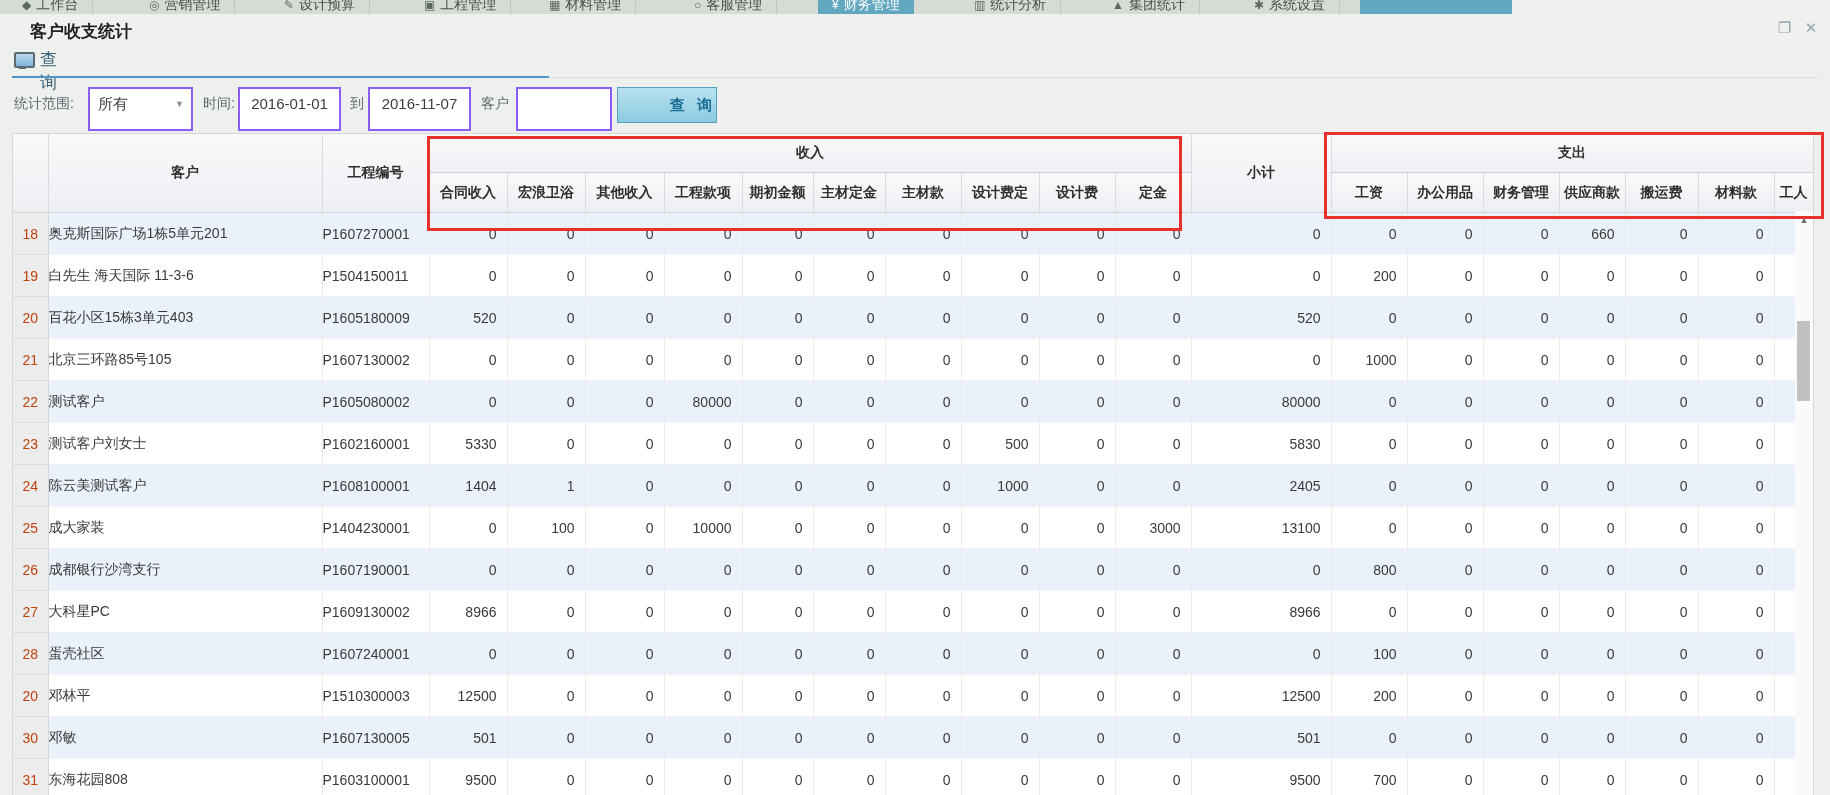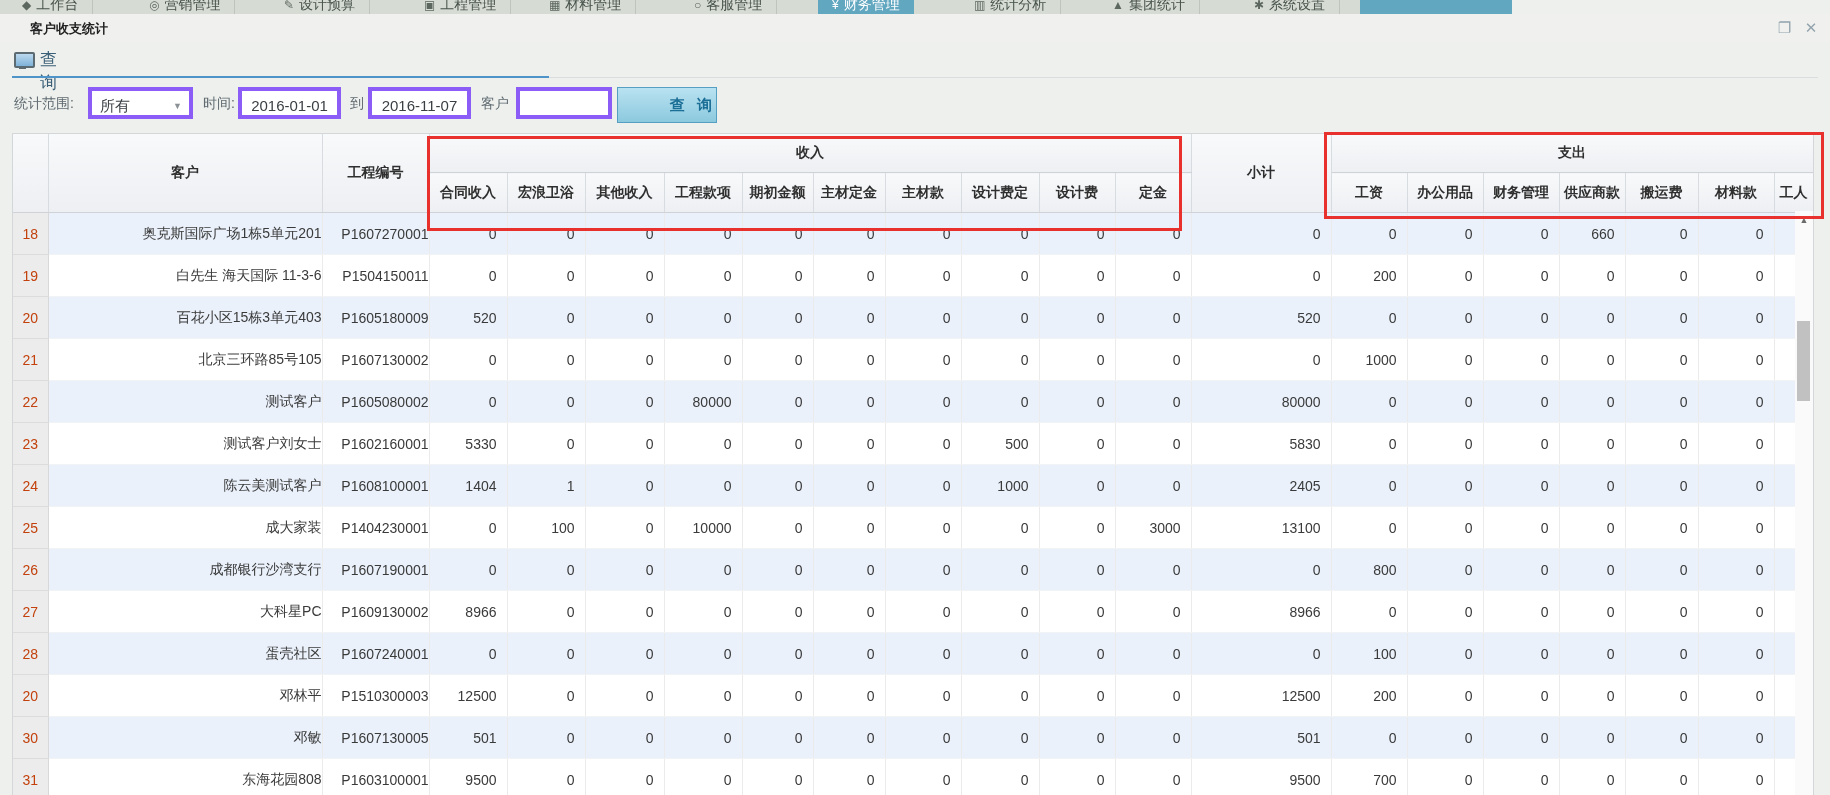--- a/index.html
+++ b/index.html
@@ -11,34 +11,34 @@
   
   .topbar{position:absolute;left:0;top:0;width:1512px;height:14px;background:#d6dbd4;overflow:hidden;z-index:5;}
   .topbar .bluefill{position:absolute;left:1360px;top:0;width:470px;height:14px;background:#61a7c0;}
   .toptab{position:absolute;top:-10px;height:28px;line-height:28px;font-size:14px;color:#47524b;
     white-space:nowrap;text-align:center;border-right:1px solid #bfc5bd;padding:0 14px;}
   .toptab .ticon{font-size:12px;color:#5c675f;margin-right:5px;}
   .toptab.active{background:#61a7c0;color:#fff;border-right:none;}
   .toptab.active .ticon{color:#fff;}
   
   .titlebar{position:absolute;left:0;top:14px;width:1830px;height:28px;background:#f0f1ee;}
-  .wintitle{position:absolute;left:30px;top:6px;font-size:13px;font-weight:bold;color:#222;}
+  .wintitle{position:absolute;left:30px;top:6px;font-size:17px;font-weight:bold;color:#222;}
   .winbtns{position:absolute;right:8px;top:4px;}
   .winbtn{display:inline-block;width:22px;height:20px;line-height:20px;text-align:center;color:#93a3ad;font-size:15px;cursor:pointer;}
   
   .qhead{position:absolute;left:14px;top:48px;height:24px;}
   .qicon{position:absolute;left:0;top:4px;width:17px;height:12px;border:2px solid #5c6a72;border-radius:2px;
     background:linear-gradient(#bcd9ee,#7fb3d8);}
   .qicon:after{content:"";position:absolute;left:3px;top:12px;width:7px;height:3px;background:#5c6a72;}
   .qtitle{position:absolute;left:26px;top:0px;font-size:17px;color:#3a5f77;}
   .qunderline-blue{position:absolute;left:12px;top:76px;width:537px;height:2px;background:#4f94c8;}
   .qunderline-gray{position:absolute;left:549px;top:77px;width:1269px;height:1px;background:#d9dde0;}
   .qrow{position:absolute;left:0;top:85px;width:1830px;height:38px;font-size:14px;color:#5f6a70;}
   .qlabel{position:absolute;top:10px;}
-  .qbox{position:absolute;top:2px;height:32px;background:#fff;border:4px solid #8b5cf6;box-sizing:border-box;
+  .qbox{position:absolute;top:2px;height:44px;background:#fff;border:2px solid #8b5cf6;box-sizing:border-box;
     font-size:15px;color:#3a3f44;text-align:center;line-height:30px;}
   .qselect{left:88px;width:105px;text-align:left;padding-left:8px;}
   .qselect .caret{position:absolute;right:7px;top:0px;font-size:9px;color:#8b9297;}
   .qdate1{left:238px;width:103px;}
   .qdate2{left:368px;width:103px;}
   .qcust{left:516px;width:96px;}
   .qbtn{position:absolute;left:617px;top:2px;width:100px;height:36px;box-sizing:border-box;
     background:linear-gradient(#b9e2f1,#8cc9de);border:1px solid #55a0c2;
     color:#1b6e96;font-weight:bold;font-size:15px;text-align:right;line-height:34px;letter-spacing:4px;cursor:pointer;}
   
@@ -47,21 +47,21 @@
   table.grid{border-collapse:collapse;table-layout:fixed;width:1800px;}
   .grid th{background:linear-gradient(#f8f9fa,#edeff3);border-right:1px solid #d8dbe0;border-bottom:1px solid #cfd3d8;
     font-size:14px;font-weight:bold;color:#2f2f2f;padding:0;white-space:nowrap;overflow:hidden;}
   .grid tr.h1 th{height:38px;}
   .grid tr.h2 th{height:39px;}
   .grid td{font-size:14px;color:#3a3a3a;padding:0;height:41px;white-space:nowrap;overflow:hidden;
     border-right:1px solid #ebebeb;border-bottom:1px solid #f1f3f5;}
   .grid td.num{background:#ececec;text-align:center;color:#c2410c;border-right:1px solid #d8d8d8;border-bottom:1px solid #dcdcdc;}
   .grid tr.blue td{background:#eaf1fb;}
   .grid tr.blue td.num{background:#ececec;}
-  .grid td.txt{text-align:right;margin-left:33px;}
+  .grid td.txt{text-align:left;margin-left:33px;}
   .grid td.val{text-align:right;padding-right:10px;}
   
   .vscroll{position:absolute;right:0;top:77px;width:18px;height:585px;background:#fafafa;z-index:8;}
   .vscroll .uparrow{position:absolute;left:0;top:2px;width:18px;height:14px;text-align:center;font-size:9px;color:#6b6b6b;line-height:14px;}
   .vscroll .thumb{position:absolute;left:2px;top:110px;width:13px;height:80px;background:#c1c1c1;}
   
   .redbox{position:absolute;border:3px solid #e8312d;z-index:9;pointer-events:none;}
   #redbox-income{left:427px;top:136px;width:749px;height:89px;}
   #redbox-expense{left:1324px;top:132px;width:494px;height:81px;}
 </style>

